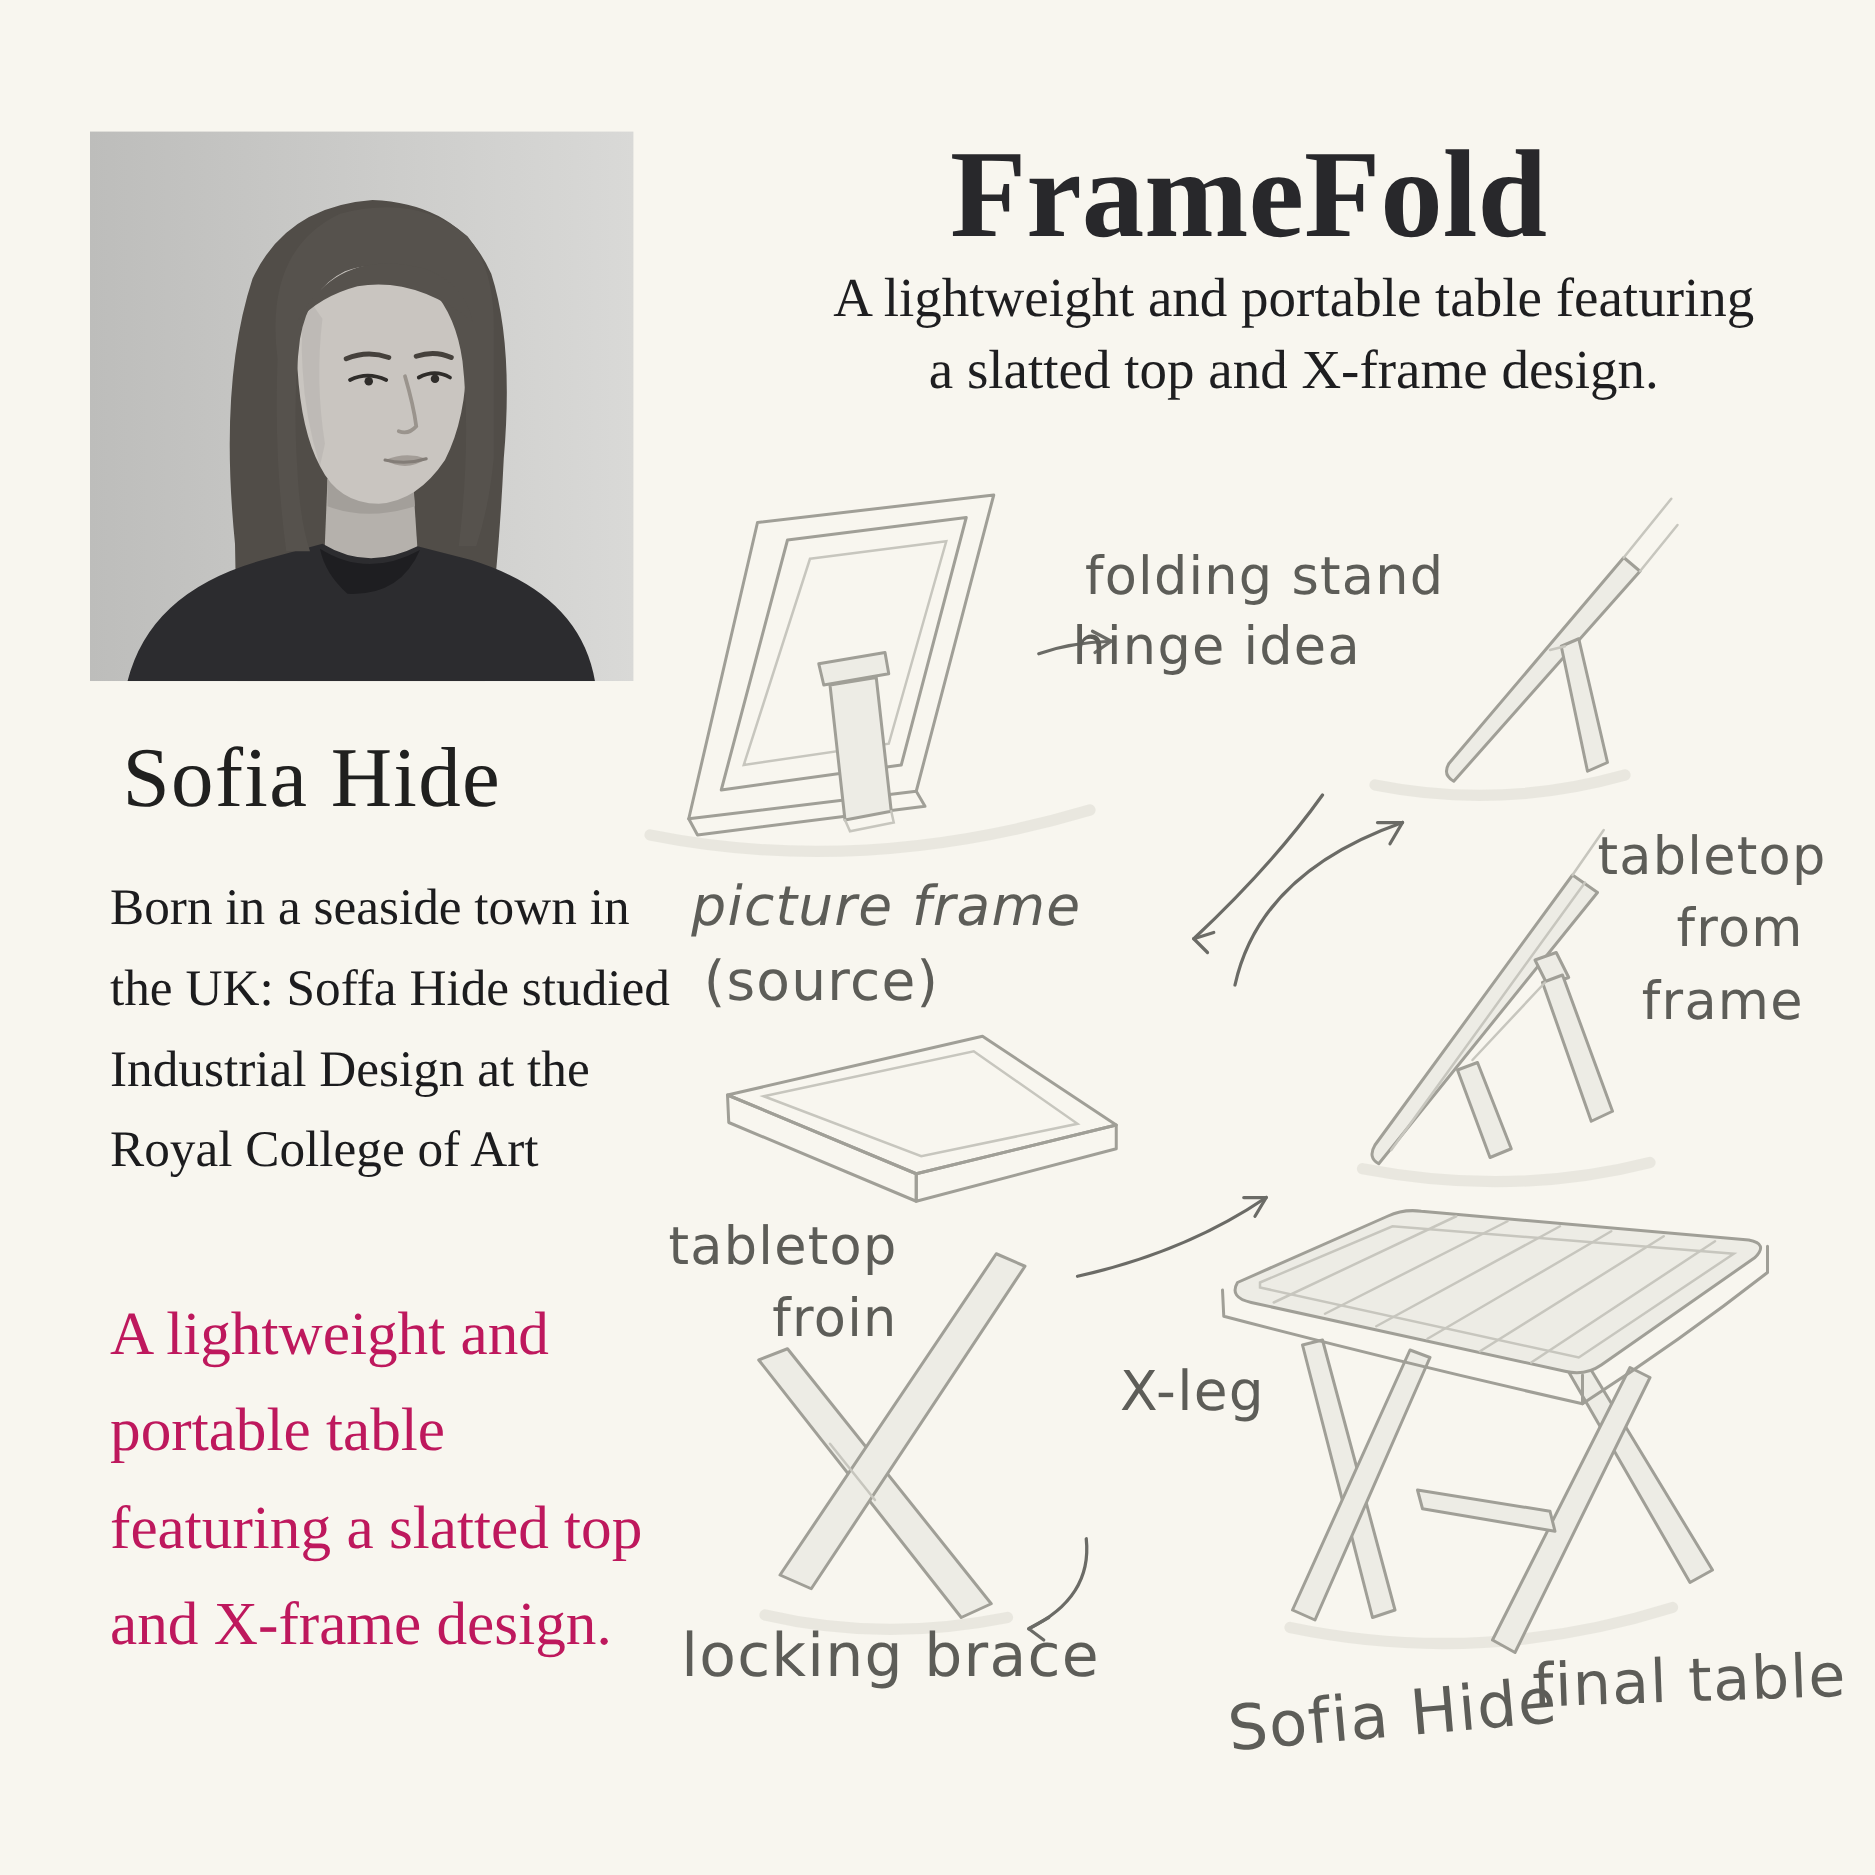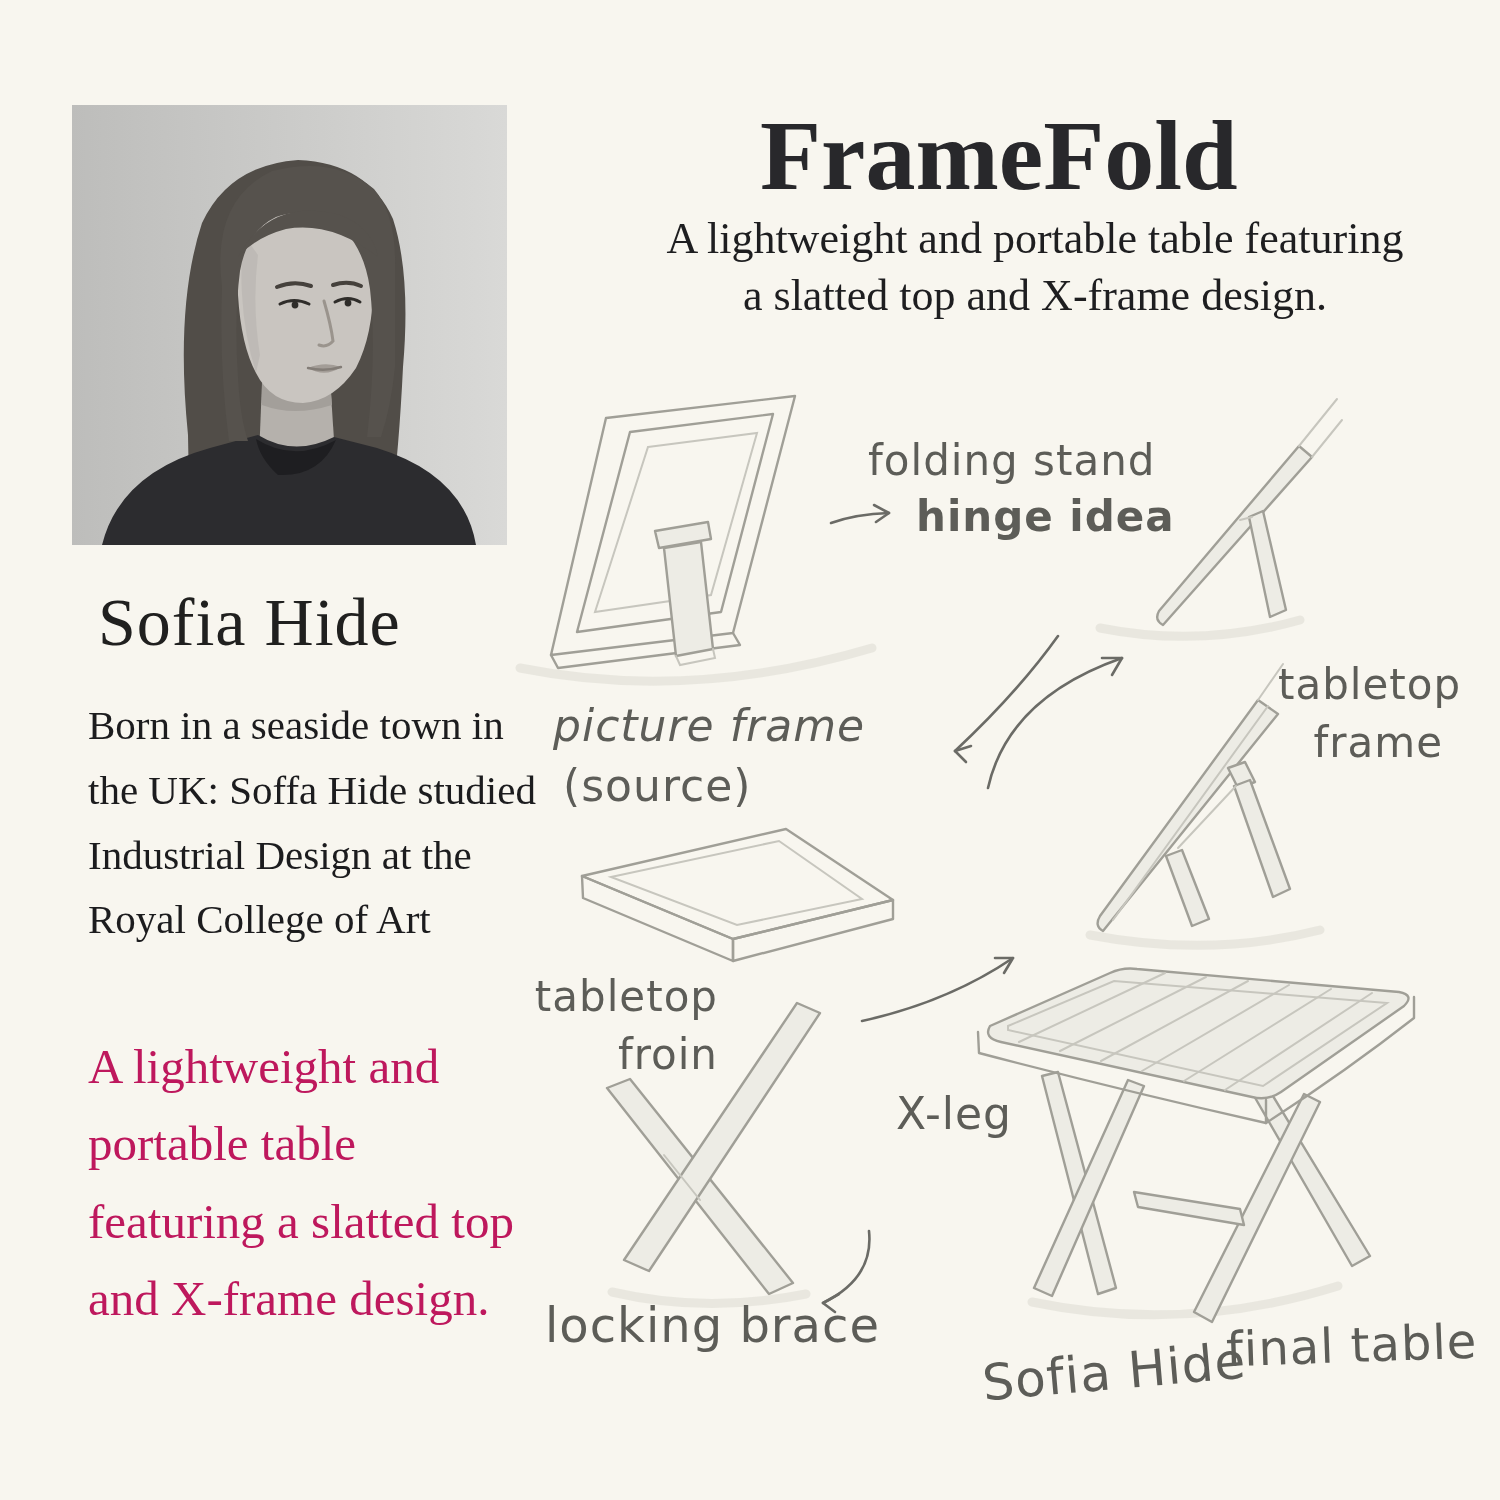--- a/index.html
+++ b/index.html
@@ -19,21 +19,21 @@
   .subtitle { position:absolute; left:580px; top:210px; width:910px; text-align:center;
               font-size:44px; line-height:1.3; color:#1e1e20; }
 
   .sketches { position:absolute; left:0; top:0; width:1500px; height:1500px; }
 
   .hand { position:absolute; font-family:"DejaVu Sans", sans-serif; color:#5d5d58;
           font-size:42px; line-height:1.38; letter-spacing:1px; }
   .hand.center { text-align:right; }
 
   .lbl-folding   { left:868px;  top:432px; }
-  .lbl-hinge     { left:916px;  top:488px;font-weight:bold; }
+  .lbl-hinge     { left:858px;  top:488px; }
   .lbl-picframe  { left:553px;  top:696px; font-size:44px;font-style:italic; }
   .lbl-source    { left:563px;  top:756px; font-size:44px; }
   .lbl-tt-frame  { left:1278px; top:656px; width:165px; }
   .lbl-tt-froin  { left:533px;  top:968px; width:185px; }
   .lbl-xleg      { left:768px;  top:1084px; width:205px; font-size:44px;margin-left:39px; }
   .lbl-brace     { left:545px;  top:1292px; font-size:48px; }
   .lbl-signature { left:982px;  top:1338px; font-size:50px; transform:rotate(-5deg); }
   .lbl-final     { left:1226px; top:1312px; font-size:48px; transform:rotate(-2deg); }
 
   .pencil       { stroke:#a09f97; stroke-width:2.4; fill:none; stroke-linecap:round; stroke-linejoin:round; }
@@ -185,20 +185,21 @@
     </g>
   </svg>
 
   <div class="hand lbl-folding">folding stand</div>
   <div class="hand lbl-hinge">hinge idea</div>
   <div class="hand lbl-picframe">picture frame</div>
   <div class="hand lbl-source">(source)</div>
 
   <div class="hand center lbl-tt-frame">
     <div>tabletop</div>
+    <div>from</div>
     <div>frame</div>
   </div>
 
   <div class="hand center lbl-tt-froin">
     <div>tabletop</div>
     <div>froin</div>
   </div>
 
   <div class="hand center lbl-xleg">
     <div>X-leg</div>

